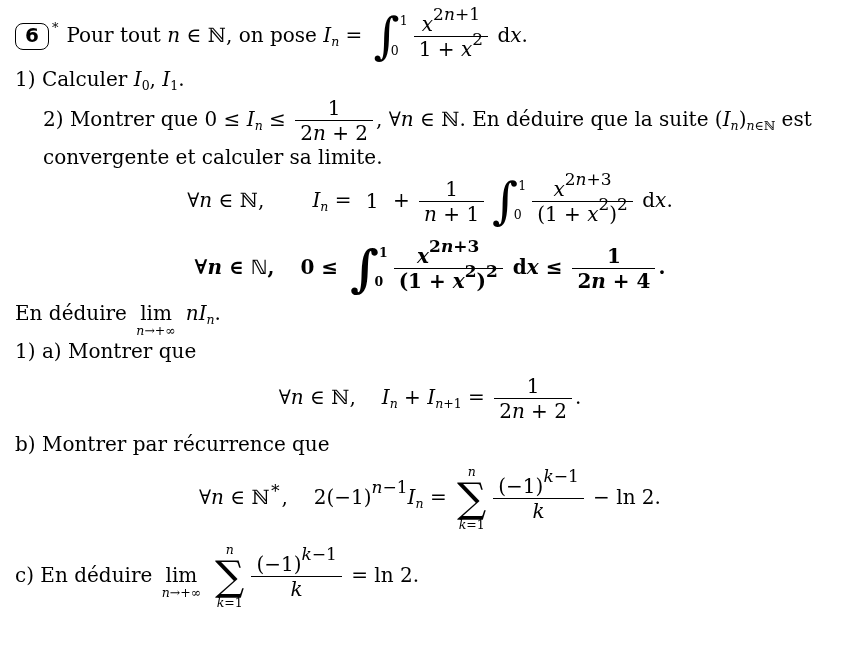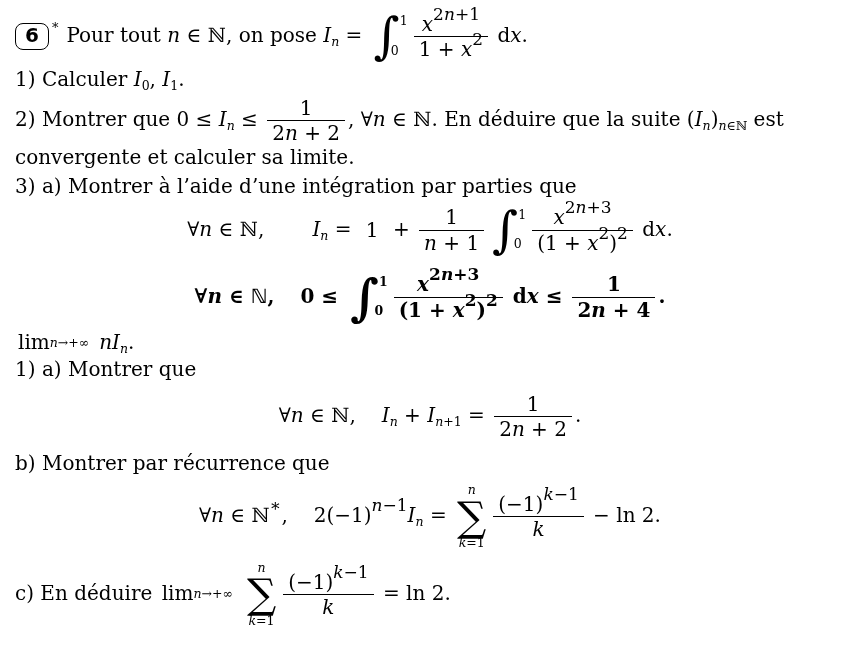--- a/index.html
+++ b/index.html
@@ -12,21 +12,21 @@
     font-family: "DejaVu Serif", "DejaVu Sans", "Liberation Serif", serif;
     font-size: 20px;
     line-height: 1.28;
     overflow: hidden;
   }
   .para    { margin: 2px 0; }
   .display { margin: 6px 0; text-align: center; }
 
   
   .l0  { margin-bottom: 5px; }
-  .l2  { margin-top: 3px; }
+  .l2  { margin-top: 3px; margin-left: 28px; }
   .l3  { margin-top: 3px; }
   .l4  { margin: 5px 0 0; }
   .l6  { margin: 16px 0 7px; font-weight: bold; }
   .l7  { margin: 3px 0 1px; }
   .l9  { margin: 9px 0 9px; }
   .l11 { margin: 7px 0 9px; }
   .l12 { margin-top: 10px; }
 
   
   .exo-box {
@@ -69,21 +69,21 @@
   .m-int-top { margin-left: 0; }
   .m-int-bot { margin-left: -9px; }
 
   .m-sum {
     display: inline-flex; flex-direction: column; align-items: center;
     vertical-align: middle; margin: 0 4px; line-height: 1;
   }
   .m-sum-top, .m-sum-bot { font-size: 12.5px; line-height: 1.15; white-space: nowrap; }
   .m-sum-glyph { font-size: 41px; line-height: 0.95; }
 
-  .m-lim { display: inline-flex; flex-direction: row; align-items: center; margin: 0 3px; }
+  .m-lim { display: inline-flex; flex-direction: column; align-items: center; margin: 0 3px; }
   .m-lim-word { line-height: 1.05; }
   .m-lim-sub  { font-size: 12.5px; line-height: 1.05; white-space: nowrap; }
 </style>
 </head>
 <body>
 
 <main>
 
   <div class="para l0">
     <span class="exo-box"><span>6</span></span><span class="exo-star">*</span><span class="math"><span class="m-rm">Pour tout </span><span class="m-it">n</span><span class="m-rm"> ∈ ℕ, on pose </span><span class="m-it">I</span><span class="m-sub"><span class="m-it">n</span></span><span class="m-rm"> = </span><span class="m-int">
@@ -98,21 +98,20 @@
         </span><span class="m-rm"> d</span><span class="m-it">x</span><span class="m-rm">.</span></span>
   </div>
 
   <div class="para l1"><span class="math"><span class="m-rm">1) Calculer </span><span class="m-it">I</span><span class="m-sub"><span class="m-rm">0</span></span><span class="m-rm">, </span><span class="m-it">I</span><span class="m-sub"><span class="m-rm">1</span></span><span class="m-rm">.</span></span></div>
 
   <div class="para l2"><span class="math"><span class="m-rm">2) Montrer que 0 ≤ </span><span class="m-it">I</span><span class="m-sub"><span class="m-it">n</span></span><span class="m-rm"> ≤ </span><span class="m-frac">
           <span class="m-num"><span class="m-rm">1</span></span>
           <span class="m-den"><span class="m-rm">2</span><span class="m-it">n</span><span class="m-rm"> + 2</span></span>
         </span><span class="m-rm">, ∀</span><span class="m-it">n</span><span class="m-rm"> ∈ ℕ. En déduire que la suite (</span><span class="m-it">I</span><span class="m-sub"><span class="m-it">n</span></span><span class="m-rm">)</span><span class="m-sub"><span class="m-it">n</span><span class="m-rm">∈ℕ</span></span><span class="m-rm"> est convergente et calculer sa limite.</span></span></div>
 
-  <div class="para l3"><span class="math"><span class="m-rm">3) a) Montrer à l’aide d’une intégration par parties que</span></span></div>
 
   <div class="display l4"><span class="math"><span class="m-rm">∀</span><span class="m-it">n</span><span class="m-rm"> ∈ ℕ,</span><span class="m-sp" style="width: 2.4em;"></span><span class="m-it">I</span><span class="m-sub"><span class="m-it">n</span></span><span class="m-rm"> = </span><span class="m-frac">
           <span class="m-num"><span class="m-rm">1</span></span>
         </span><span class="m-rm"> + </span><span class="m-frac">
           <span class="m-num"><span class="m-rm">1</span></span>
           <span class="m-den"><span class="m-it">n</span><span class="m-rm"> + 1</span></span>
         </span><span class="m-int">
           <span class="m-int-glyph">∫</span>
           <span class="m-int-lims">
             <span class="m-int-top"><span class="m-rm">1</span></span>
@@ -131,21 +130,21 @@
             <span class="m-int-bot"><span class="m-rm">0</span></span>
           </span>
         </span><span class="m-frac">
           <span class="m-num"><span class="m-it">x</span><span class="m-sup"><span class="m-rm">2</span><span class="m-it">n</span><span class="m-rm">+3</span></span></span>
           <span class="m-den"><span class="m-rm">(1 + </span><span class="m-it">x</span><span class="m-sup"><span class="m-rm">2</span></span><span class="m-rm">)</span><span class="m-sup"><span class="m-rm">2</span></span></span>
         </span><span class="m-rm"> d</span><span class="m-it">x</span><span class="m-rm"> ≤ </span><span class="m-frac">
           <span class="m-num"><span class="m-rm">1</span></span>
           <span class="m-den"><span class="m-rm">2</span><span class="m-it">n</span><span class="m-rm"> + 4</span></span>
         </span><span class="m-rm">.</span></span></div>
 
-  <div class="para l7"><span class="math"><span class="m-lim">
+  <div class="para l7"><span class="math"><span class="m-rm">En déduire </span><span class="m-lim">
           <span class="m-lim-word">lim</span>
           <span class="m-lim-sub"><span class="m-it">n</span><span class="m-rm">→+∞</span></span>
         </span><span class="m-sp" style="width: 0.35em;"></span><span class="m-it">n</span><span class="m-it">I</span><span class="m-sub"><span class="m-it">n</span></span><span class="m-rm">.</span></span></div>
 
   <div class="para l8"><span class="math"><span class="m-rm">1) a) Montrer que</span></span></div>
 
   <div class="display l9"><span class="math"><span class="m-rm">∀</span><span class="m-it">n</span><span class="m-rm"> ∈ ℕ,</span><span class="m-sp" style="width: 1.3em;"></span><span class="m-it">I</span><span class="m-sub"><span class="m-it">n</span></span><span class="m-rm"> + </span><span class="m-it">I</span><span class="m-sub"><span class="m-it">n</span><span class="m-rm">+1</span></span><span class="m-rm"> = </span><span class="m-frac">
           <span class="m-num"><span class="m-rm">1</span></span>
           <span class="m-den"><span class="m-rm">2</span><span class="m-it">n</span><span class="m-rm"> + 2</span></span>
         </span><span class="m-rm">.</span></span></div>

